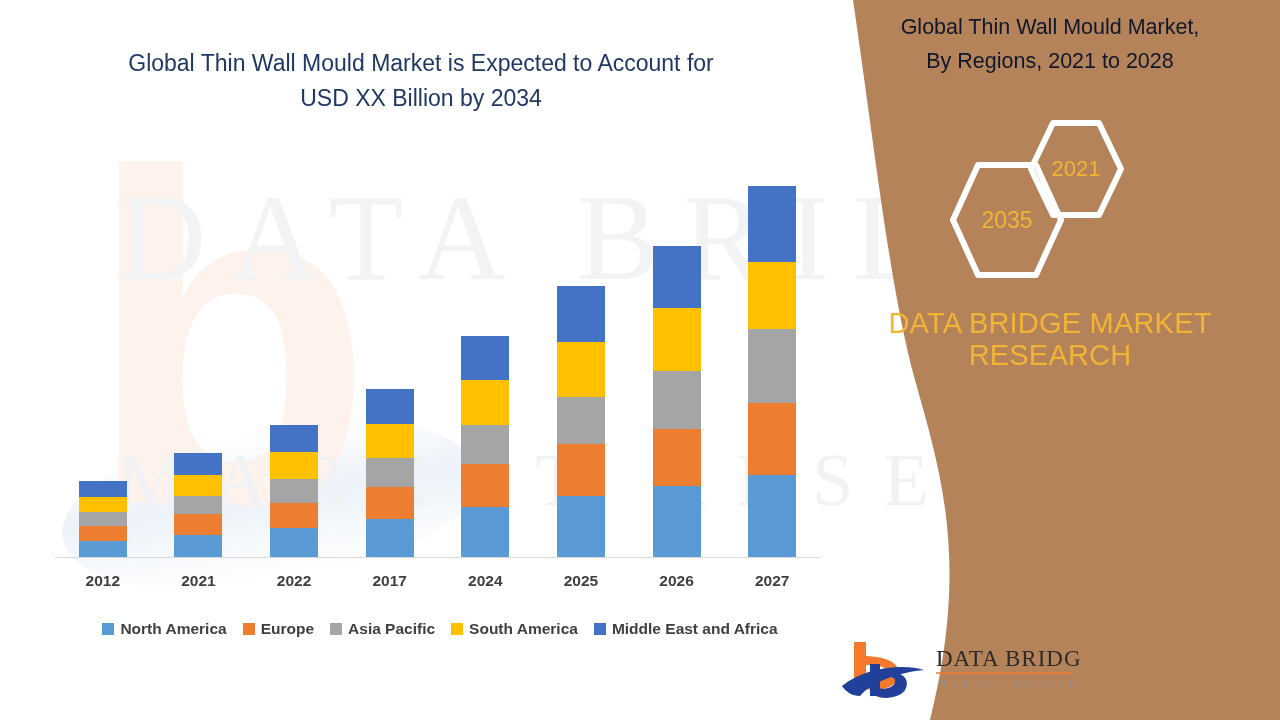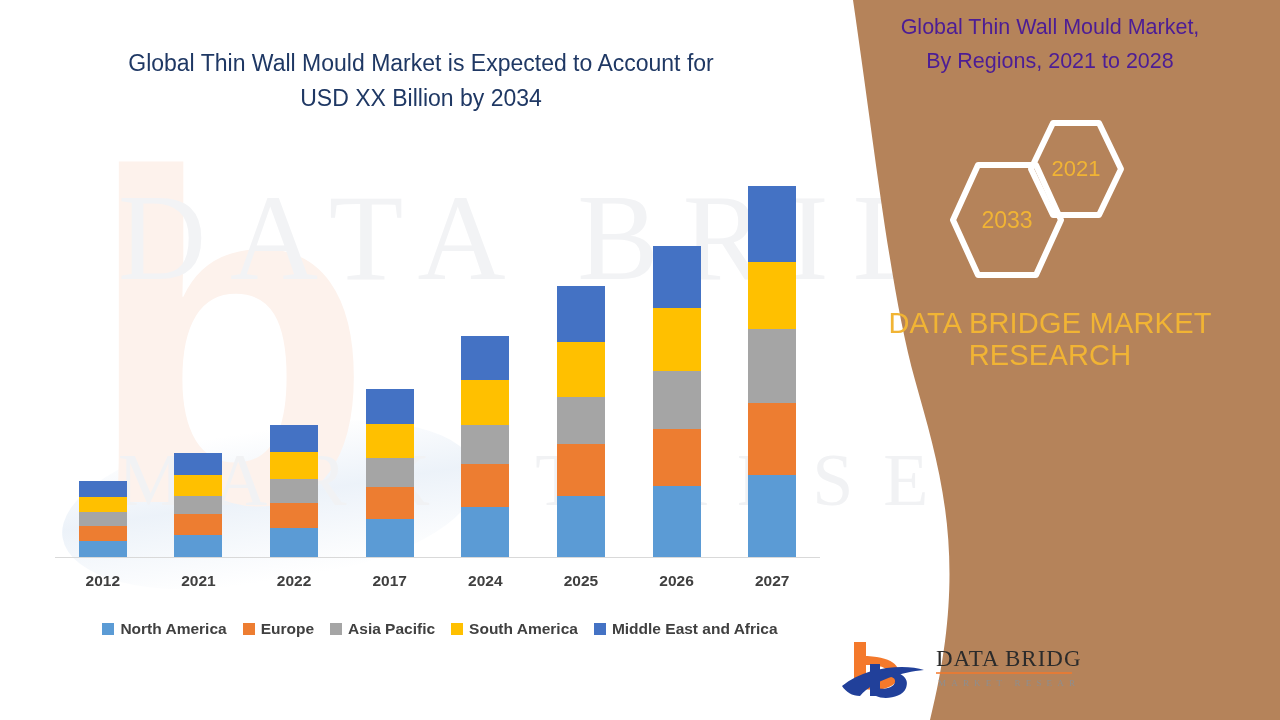--- a/index.html
+++ b/index.html
@@ -192,31 +192,31 @@
         <span class="leg-sw" style="background: rgb(68, 114, 196);"></span>
         <span class="leg-tx">Middle East and Africa</span>
       </div>
     </div>
 
   <div class="panel">
     <svg width="460" height="720" viewBox="0 0 460 720">
       <path id="panelPath" d="M 33 0 L 460 0 L 460 720 L 110 720 C 150 560 120 470 95 380 C 70 290 55 150 33 0 Z" fill="#B5835A"></path>
     </svg>
     <div class="panel-inner">
-      <div class="panel-title" style="color: #4c1d95;">
+      <div class="panel-title" style="color: #0f172a;">
         <div>Global Thin Wall Mould Market,</div>
         <div>By Regions, 2021 to 2028</div>
       </div>
 
       <div class="hexwrap">
         <div class="hex hex-2028">
           <svg width="118" height="120" viewBox="0 0 118 120">
             <polygon points="30,5 88,5 113,60 88,115 30,115 5,60" fill="none" stroke="#ffffff" stroke-width="6" stroke-linejoin="round"></polygon>
           </svg>
-          <span style="color: rgb(241, 180, 52);">2033</span>
+          <span style="color: rgb(241, 180, 52);">2035</span>
         </div>
         <div class="hex hex-2021">
           <svg width="100" height="102" viewBox="0 0 100 102">
             <polygon points="27,5 73,5 95,51 73,97 27,97 5,51" fill="none" stroke="#ffffff" stroke-width="6" stroke-linejoin="round"></polygon>
           </svg>
           <span style="color: rgb(241, 180, 52);">2021</span>
         </div>
       </div>
 
       <div class="brand" style="color: rgb(241, 180, 52);">

